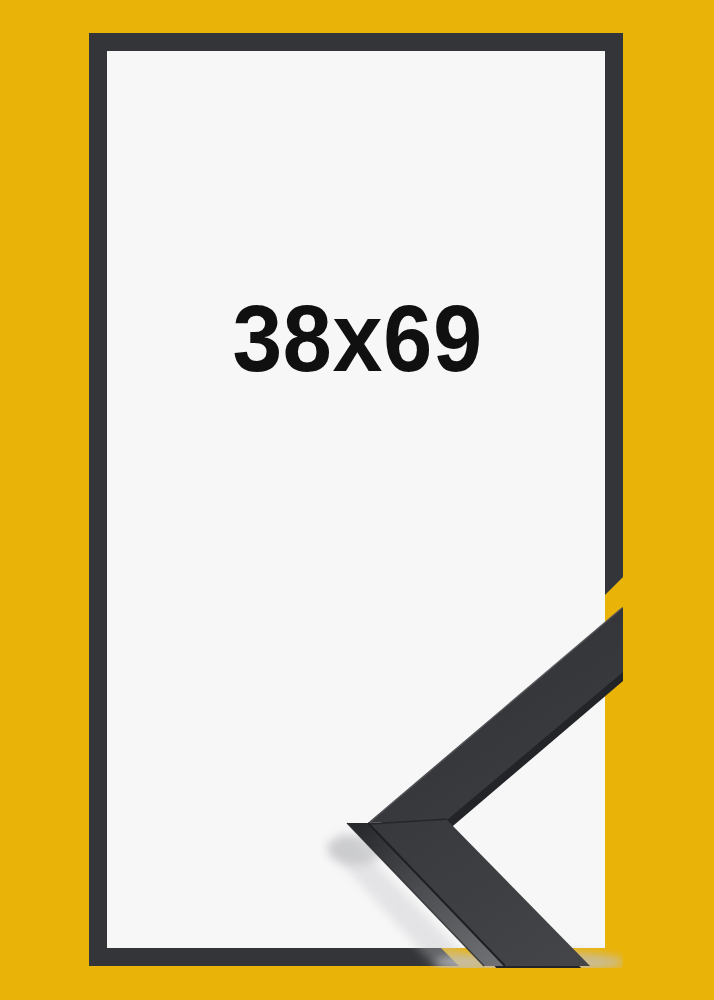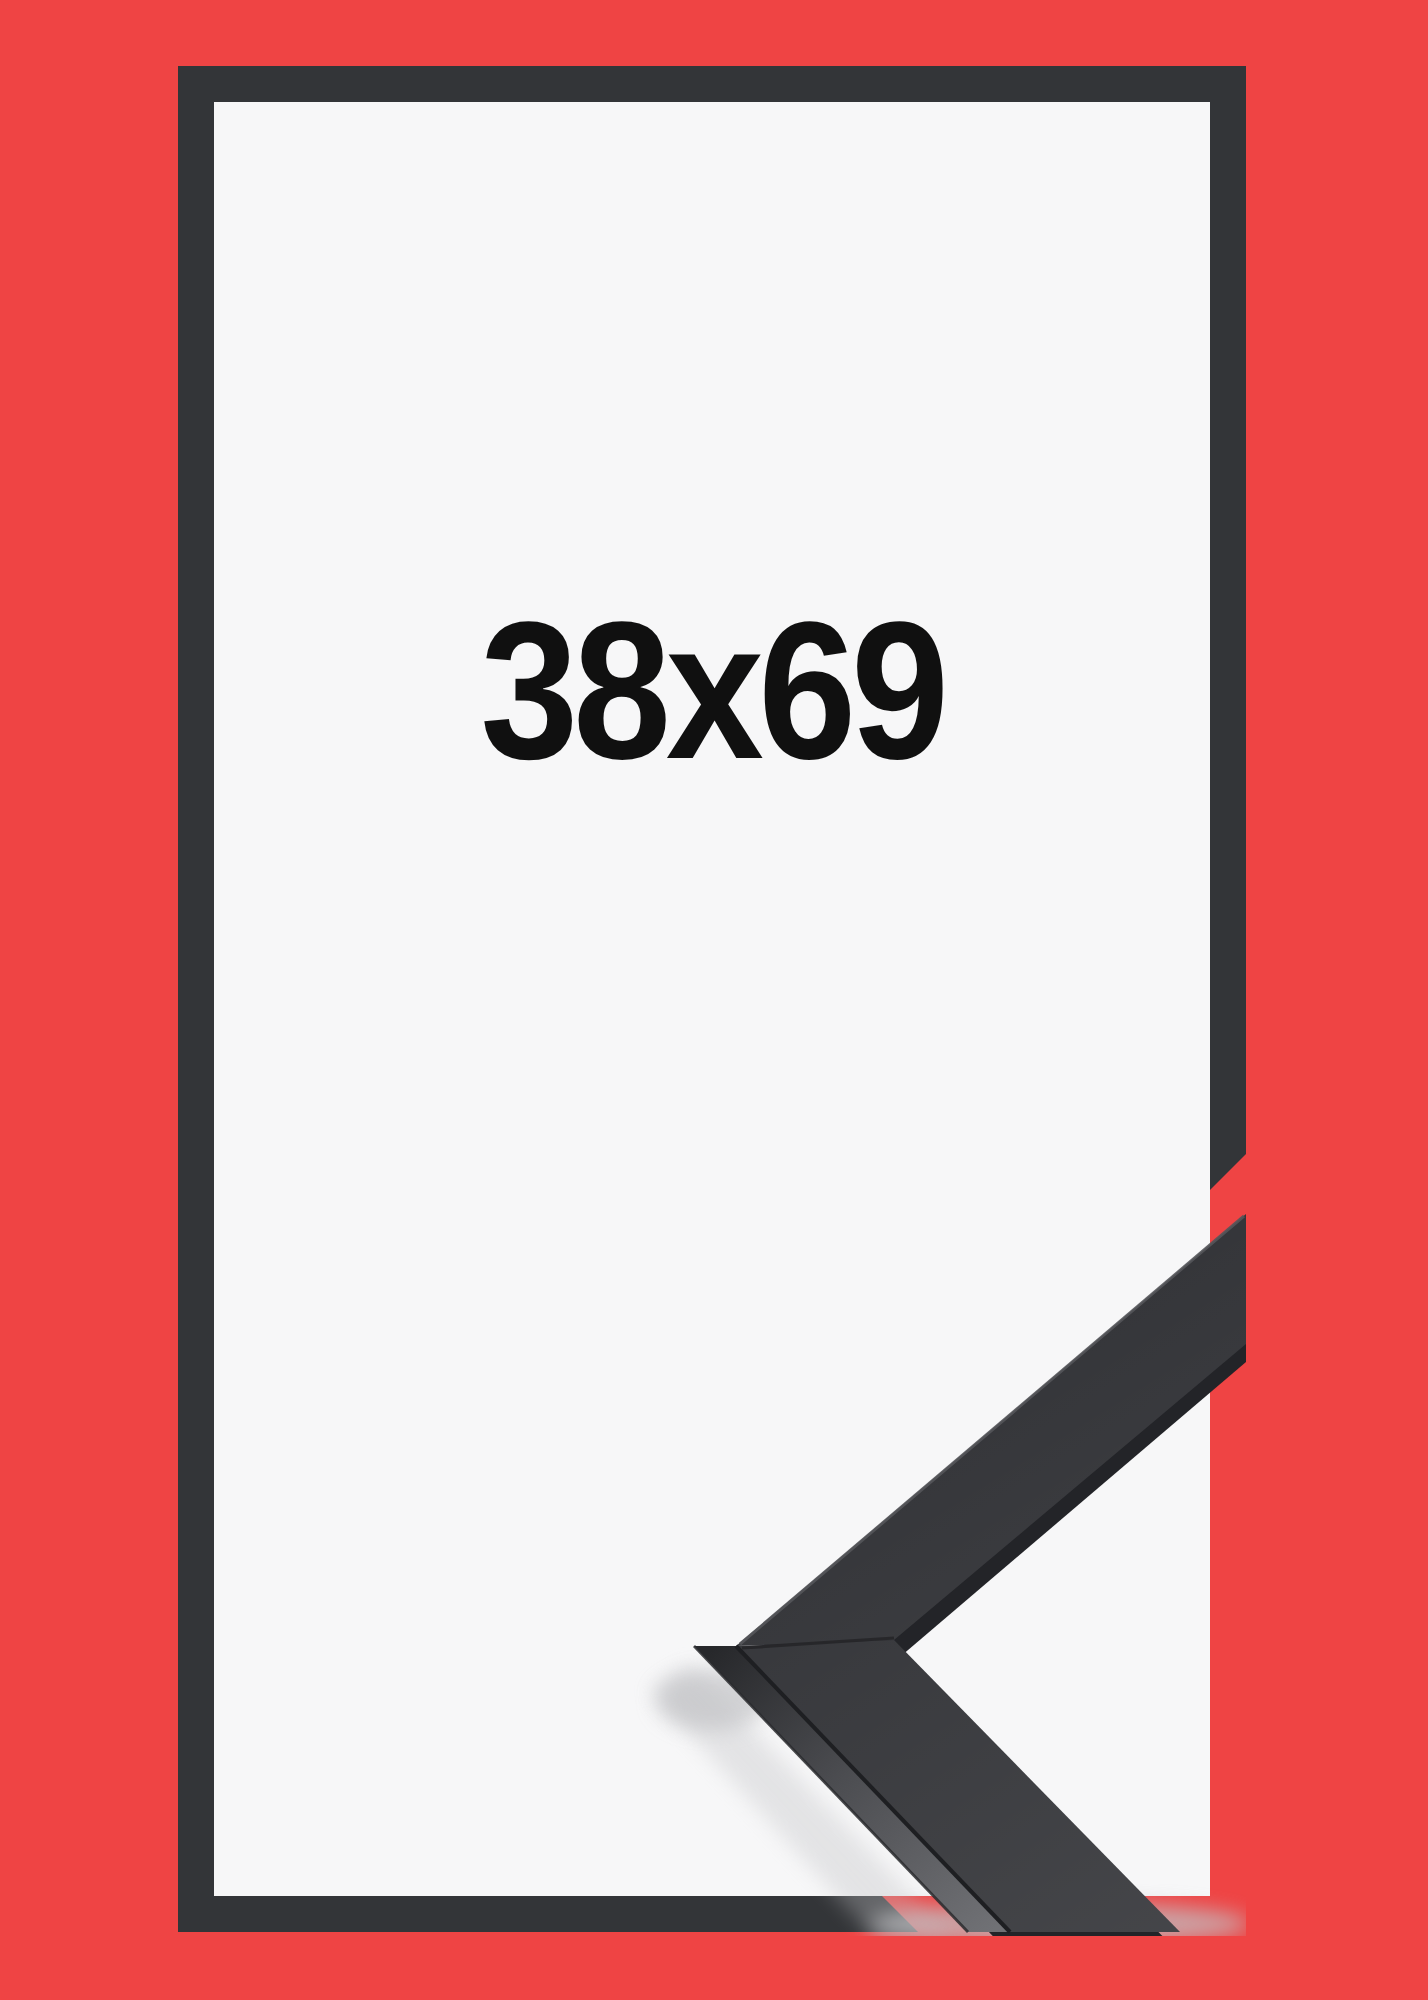--- a/index.html
+++ b/index.html
@@ -5,22 +5,23 @@
   html, body {
     margin: 0;
     padding: 0;
     background: #f0f1f2;
     font-family: "Liberation Sans", sans-serif;
   }
   .stage {
     position: relative;
     width: 714px;
     height: 1000px;
-    background: #ef4444;
+    background: #eab308;
     overflow: hidden;
+    font-family: Liberation Mono, monospace;
   }
   .stage svg {
     position: absolute;
     left: 0;
     top: 0;
     display: block;
   }
   .size-label {
     position: absolute;
     left: 107px;

